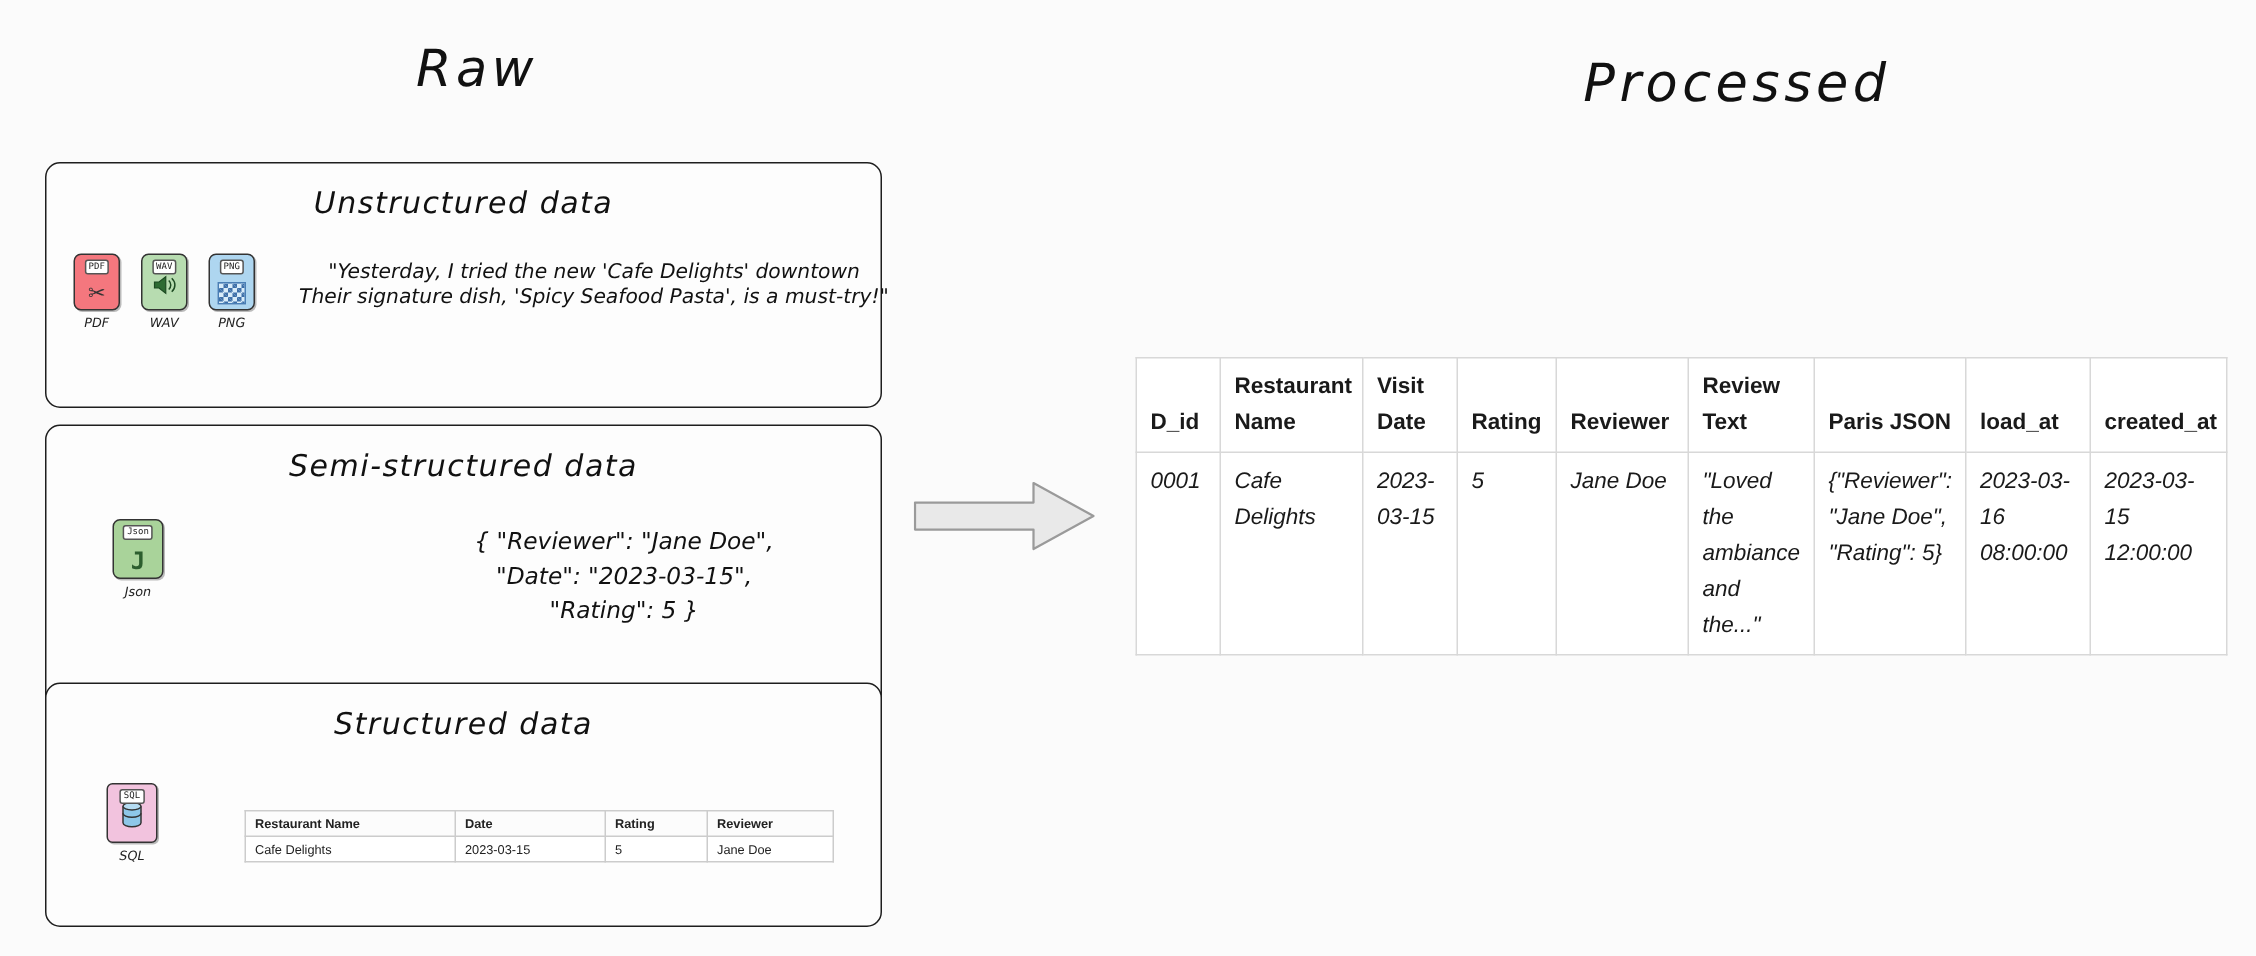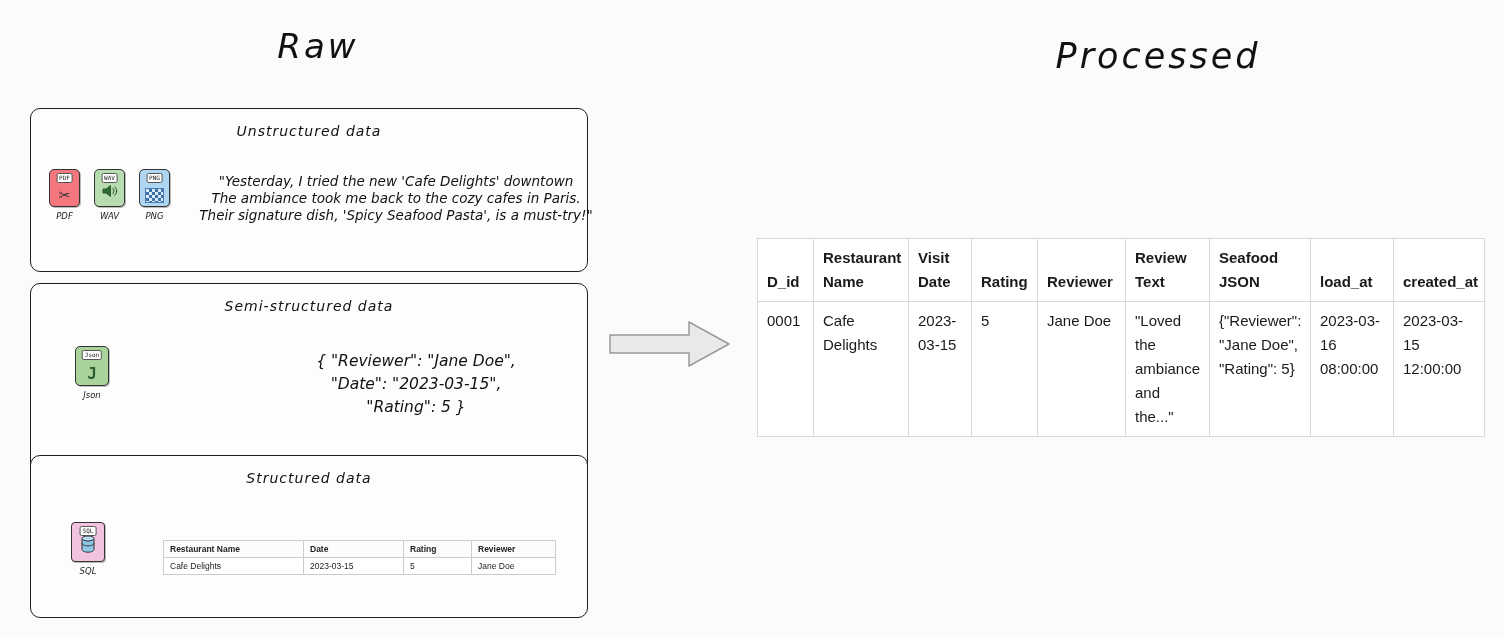--- a/index.html
+++ b/index.html
@@ -14,21 +14,21 @@
                font-size:34px; letter-spacing:3px; color:#111; }
   .title-processed { position:absolute; left:1048px; top:36px; width:220px; text-align:center;
                font-size:35px; letter-spacing:3px; color:#111; }
 
   .box { position:absolute; left:30px; width:558px; border:1.6px solid #1e1e1e;
          border-radius:10px; background:#fdfdfd; }
   .box1 { top:108px; height:164px; }
   .box2 { top:283px; height:192px; }
   .box3 { top:455px; height:163px; }
   .box-title { position:absolute; top:14px; left:0; right:0; text-align:center;
-               font-size:14px; letter-spacing:1px; color:#111; }
+               font-size:20px; letter-spacing:1px; color:#111; }
 
   .files { position:absolute; display:flex; gap:14px; }
   .files1 { left:18px; top:60px; }
   .files2 { left:44px; top:62px; }
   .files3 { left:40px; top:66px; }
   .file { display:flex; flex-direction:column; align-items:center; }
   .file-icon { position:relative; width:31px; height:38px; border-radius:5px;
                border:1.4px solid #333; display:flex; align-items:flex-end;
                justify-content:center; padding-bottom:3px; box-shadow:1px 1px 0 #bbb; }
   .file-icon.pdf { background:#f4777e; }
@@ -60,21 +60,21 @@
                 height:16px; overflow:hidden; white-space:nowrap; }
   .mini-table th { font-weight:bold; background:#fcfcfc; }
 
   .arrow { position:absolute; left:609px; top:318px; }
 
   .ptable { position:absolute; left:757px; top:238px; width:727px; border-collapse:collapse;
             table-layout:fixed; background:#fff; font-size:15px; color:#1a1a1a; }
   .ptable th, .ptable td { border:1px solid #d8d8d8; padding:7px 9px; text-align:left;
             overflow:hidden; }
   .ptable th { vertical-align:bottom; height:58px; font-weight:bold; line-height:24px; }
-  .ptable td { vertical-align:top; height:104px; line-height:24px; }
+  .ptable td { vertical-align:top; height:104px; line-height:24px;font-style:italic; }
 </style>
 </head>
 <body>
 
 <div class="canvas">
 
   <div class="hw title-raw">Raw</div>
   <div class="hw title-processed">Processed</div>
 
   <div class="box box1">
@@ -102,21 +102,20 @@
       <div class="file">
         <div class="file-icon png">
           <div class="file-badge">PNG</div>
           <div class="checker"></div>
         </div>
         <div class="file-label hw">PNG</div>
       </div>
     </div>
     <div class="quote hw">
       <div>"Yesterday, I tried the new 'Cafe Delights' downtown</div>
-      <div>The ambiance took me back to the cozy cafes in Paris.</div>
       <div>Their signature dish, 'Spicy Seafood Pasta', is a must-try!"</div>
     </div>
   </div>
 
   <div class="box box2">
     <div class="box-title hw">Semi-structured data</div>
     <div class="files files2">
       <div class="file">
         <div class="file-icon json">
           <div class="file-badge">Json</div>
@@ -194,21 +193,21 @@
         <col style="width:91px">
     </colgroup>
     <thead>
       <tr>
         <th>D_id</th>
         <th>Restaurant Name</th>
         <th>Visit Date</th>
         <th>Rating</th>
         <th>Reviewer</th>
         <th>Review Text</th>
-        <th>Seafood JSON</th>
+        <th>Paris JSON</th>
         <th>load_at</th>
         <th>created_at</th>
       </tr>
     </thead>
     <tbody>
       <tr>
         <td>0001</td>
         <td>Cafe Delights</td>
         <td>2023-03-15</td>
         <td>5</td>

